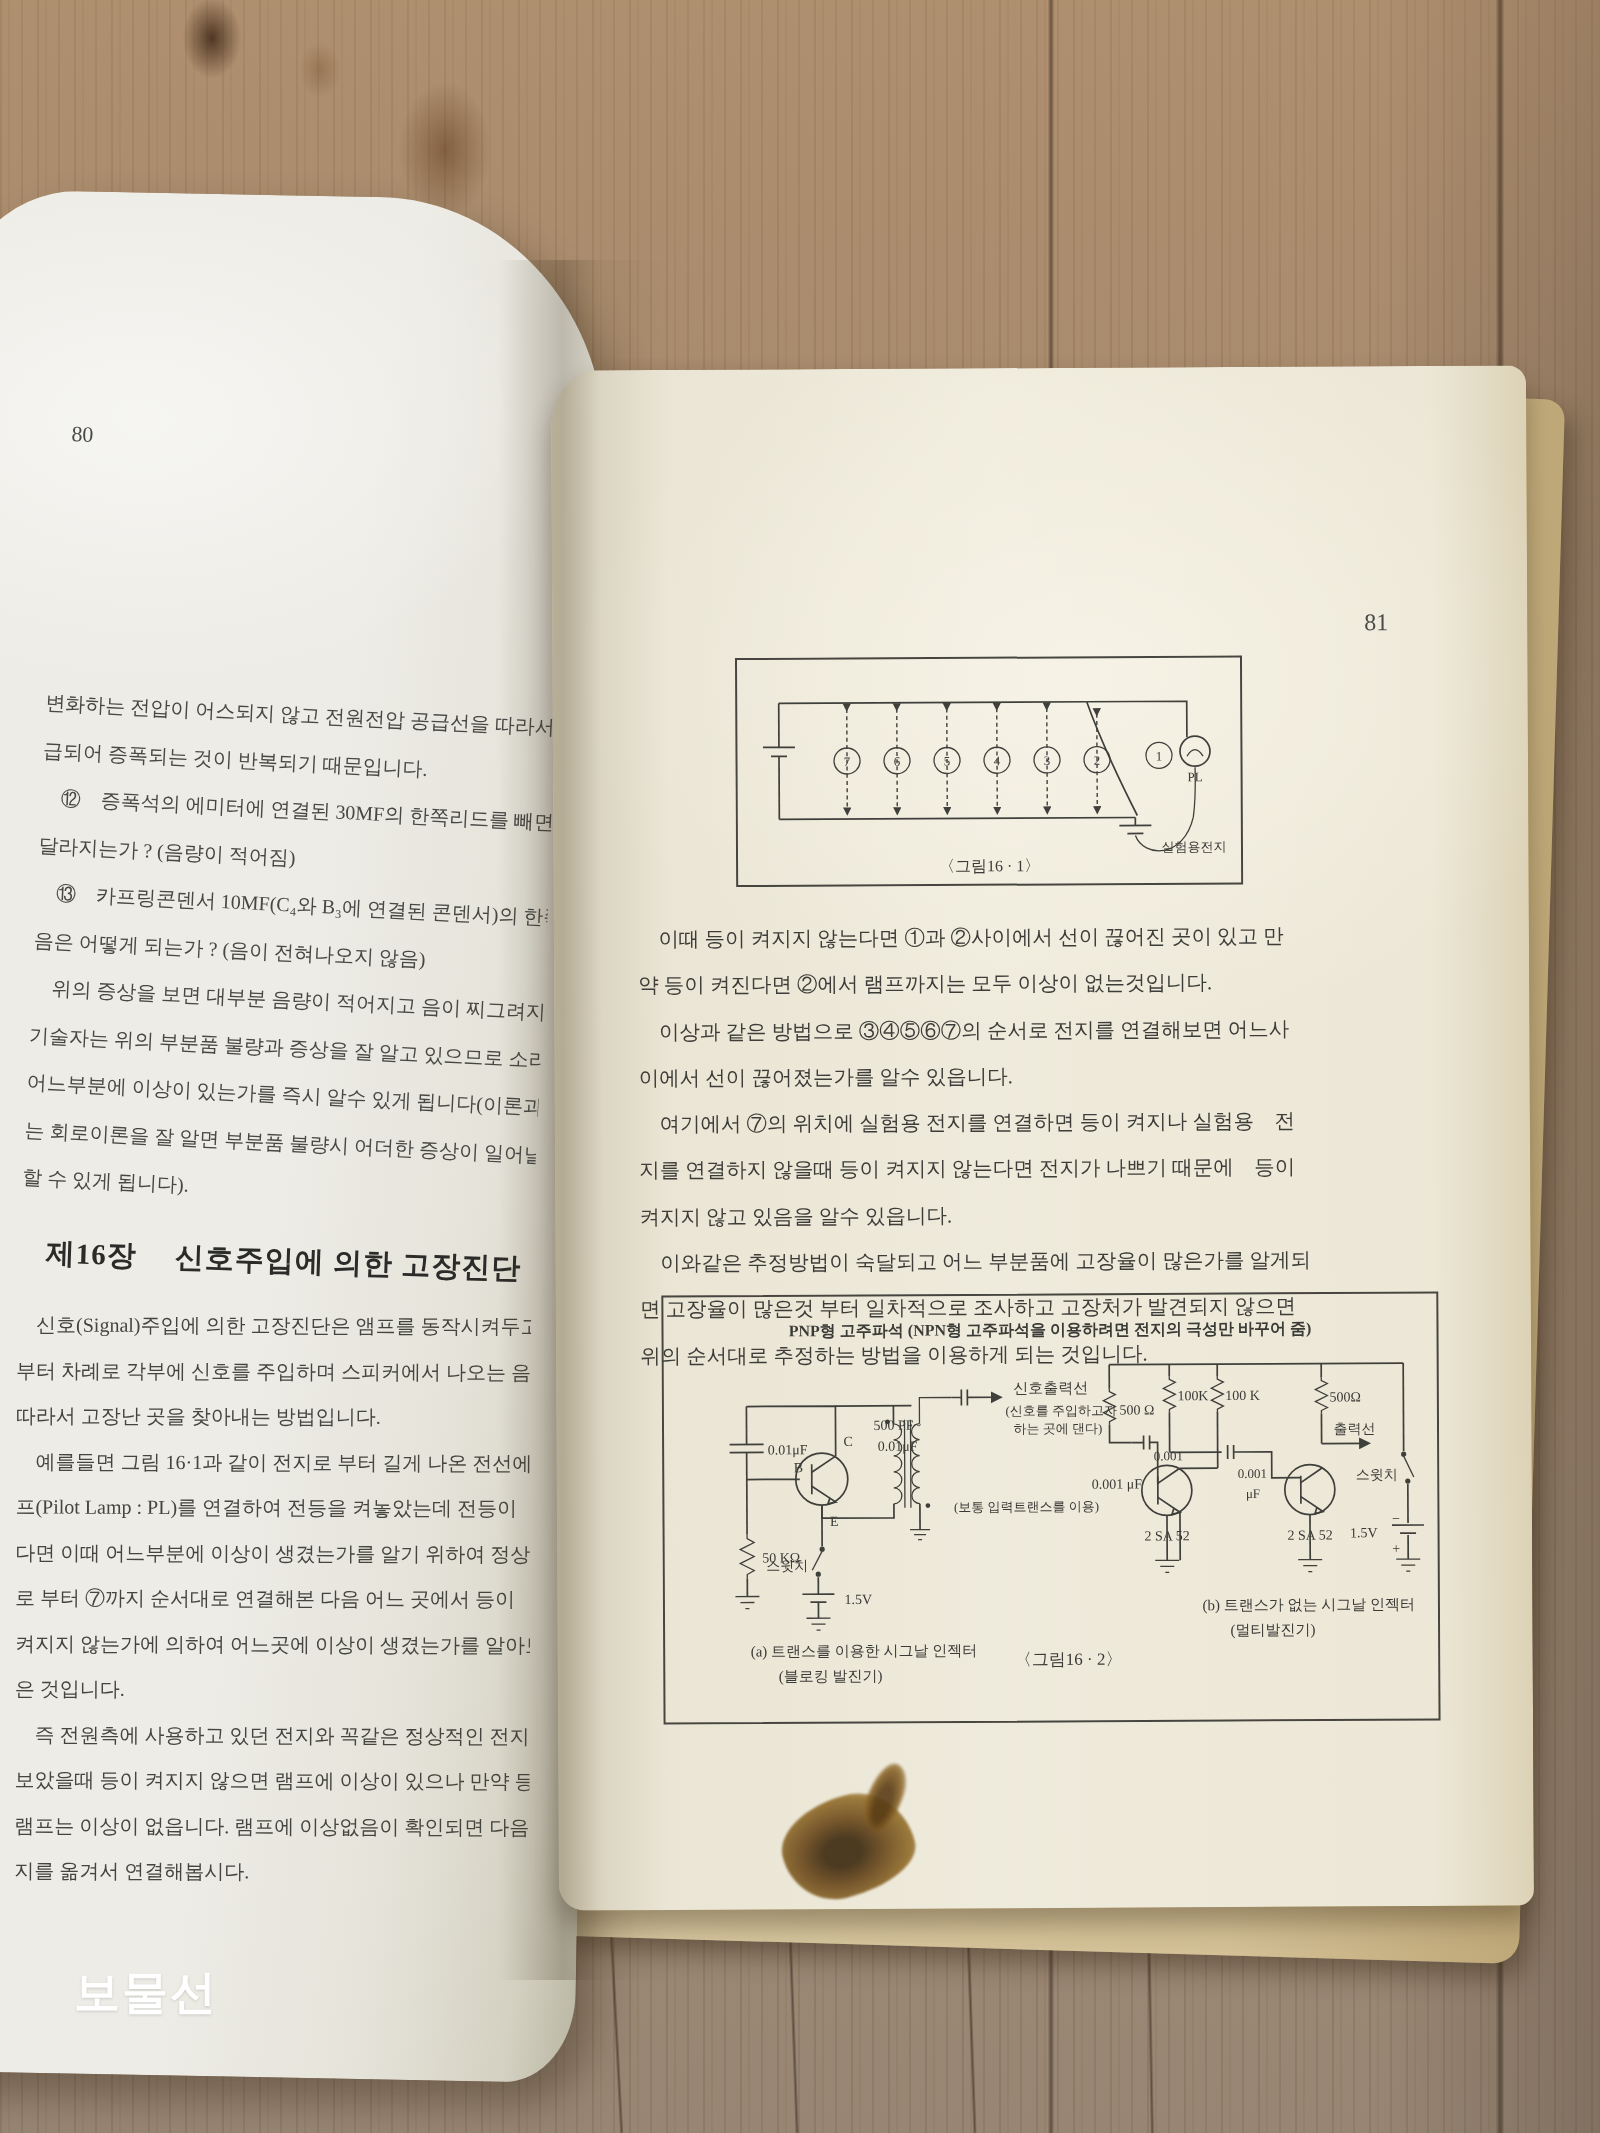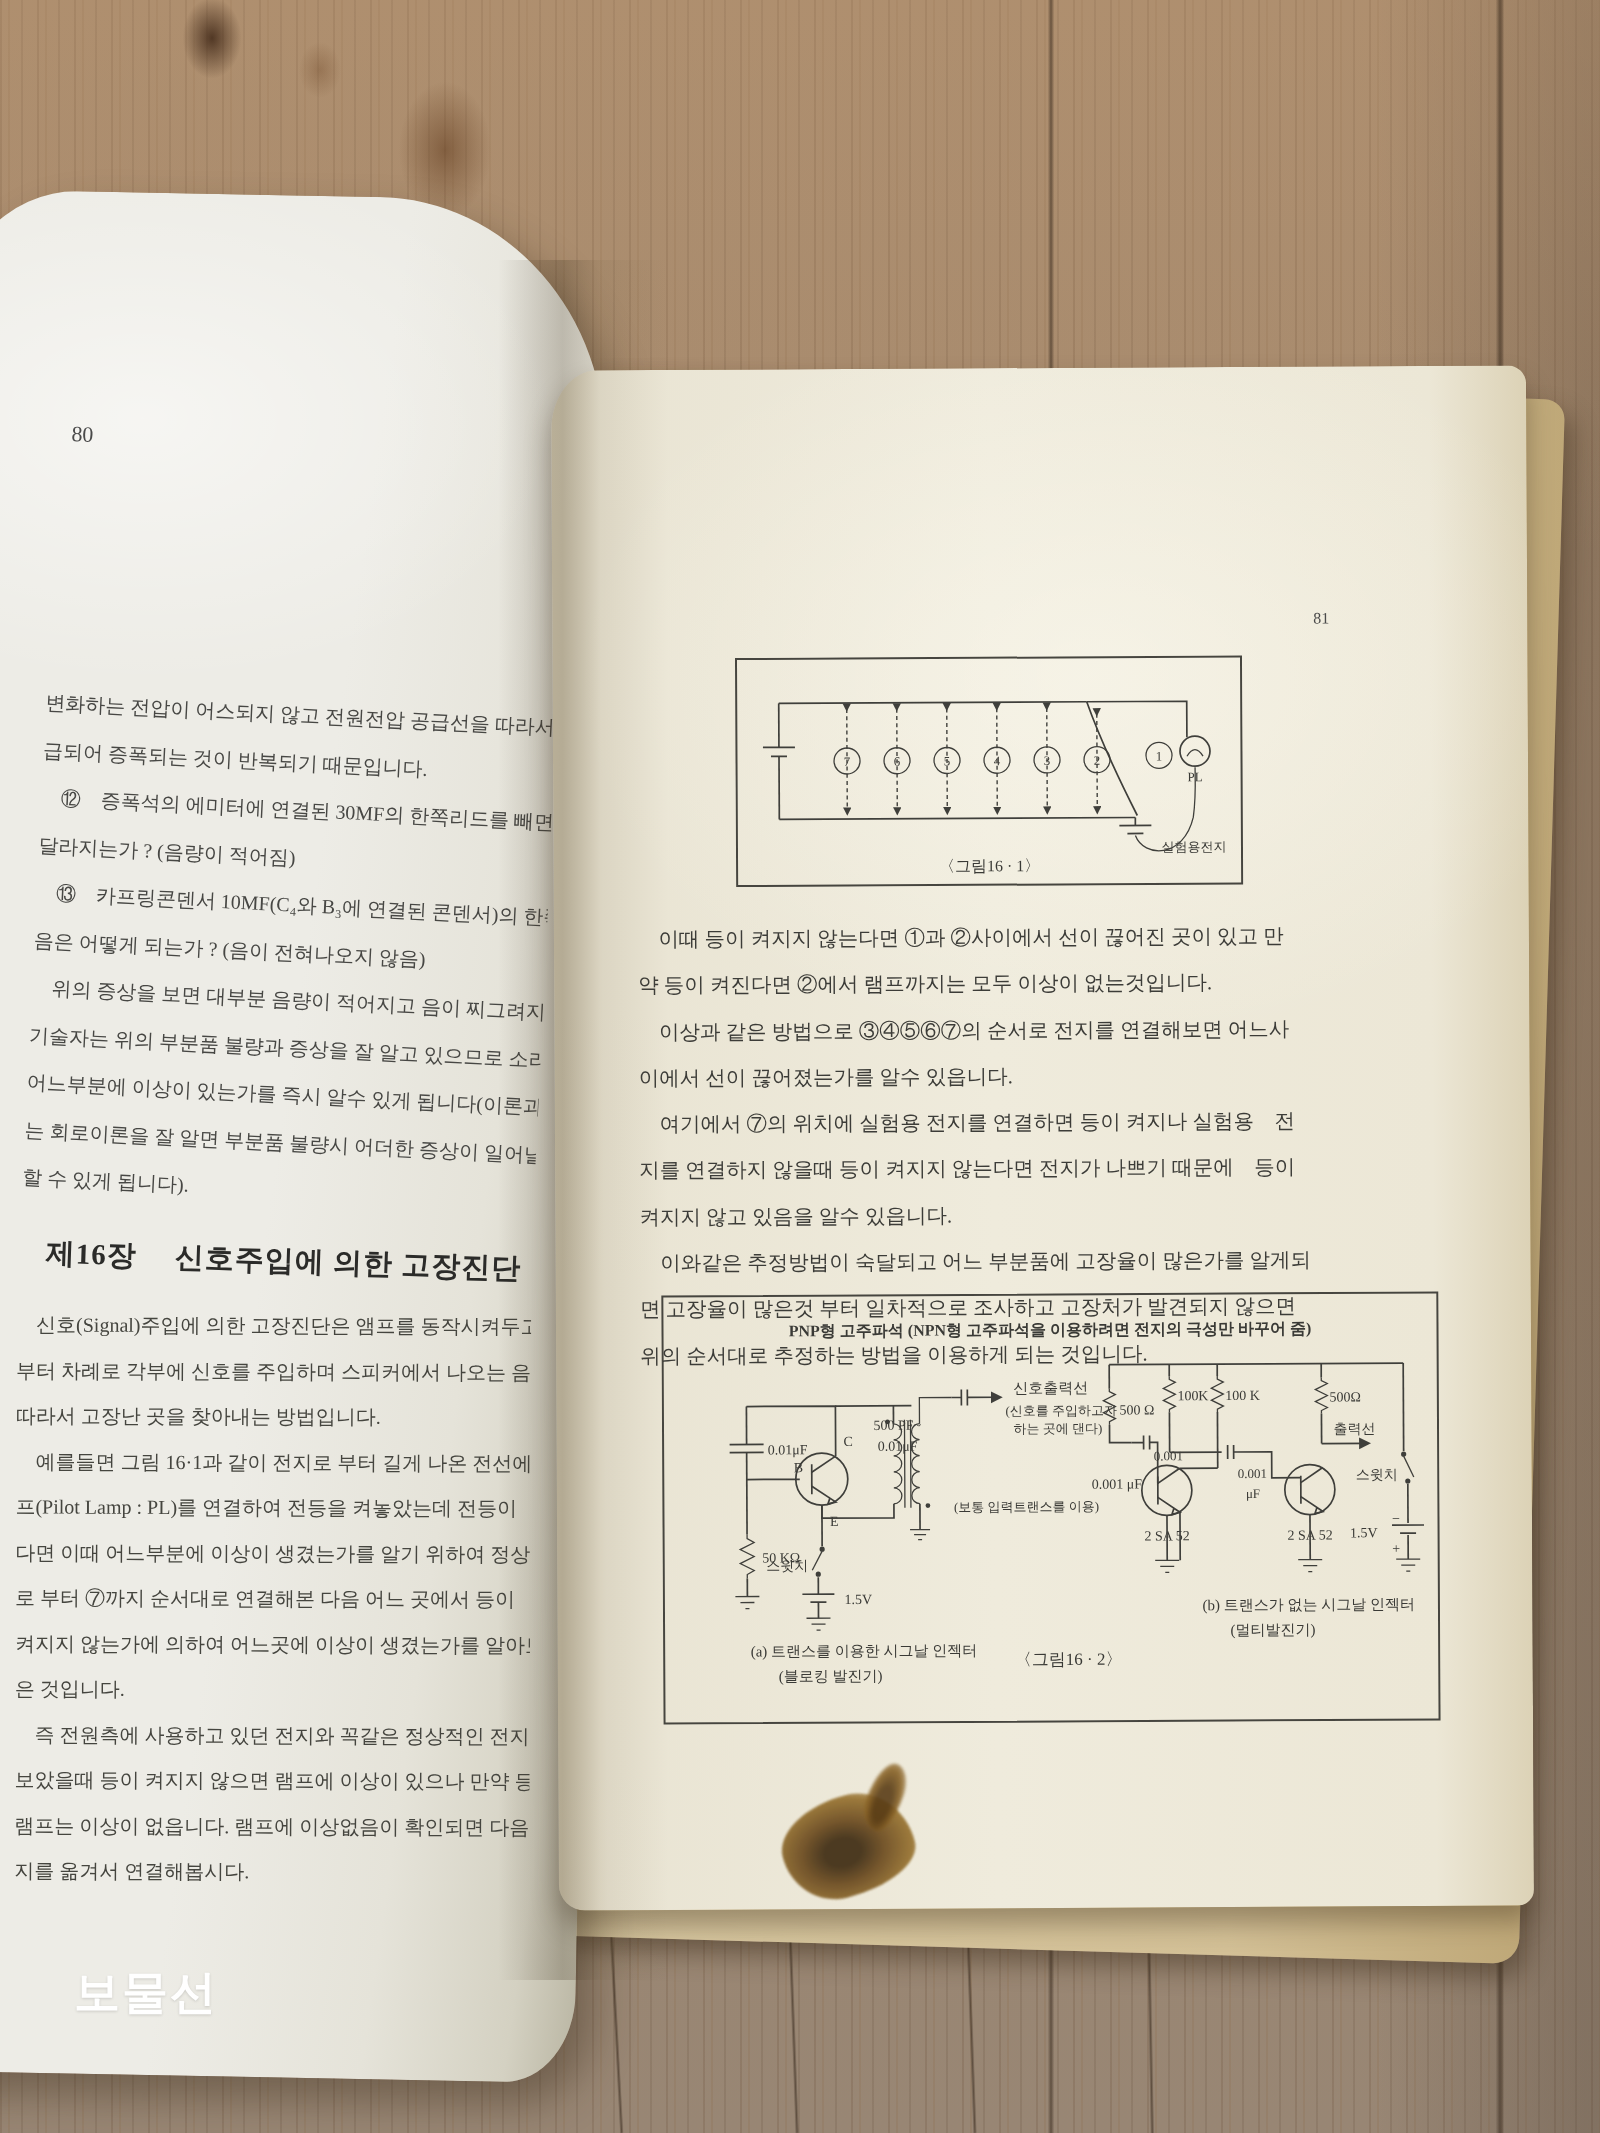--- a/index.html
+++ b/index.html
@@ -46,21 +46,21 @@
   
   .lp-num{position:absolute;left:128px;top:230px;font-size:22px;color:#4a4a4a;transform:rotate(1.5deg);}
   .lp-para1{position:absolute;left:100px;top:496px;width:512px;overflow:hidden;transform:rotate(1.7deg);}
   .lp-para1 .tline{font-size:20px;line-height:47.5px;color:#474744;white-space:nowrap;}
   .lp-heading{position:absolute;left:118px;top:1046px;width:480px;font-size:29px;font-weight:bold;color:#2b2b29;
     letter-spacing:1px;transform:rotate(0.8deg);white-space:nowrap;}
   .lp-para2{position:absolute;left:94px;top:1108px;width:515px;overflow:hidden;transform:rotate(-0.9deg);}
   .lp-para2 .tline{font-size:20px;line-height:45.5px;color:#45453f;white-space:nowrap;}
 
   
-  .rp-num{position:absolute;left:761px;top:243px;font-size:16px;color:#4a4a4a;text-align:center;}
+  .rp-num{position:absolute;left:812px;top:243px;font-size:24px;color:#4a4a4a;text-align:center;}
   .rp-body{position:absolute;left:84px;top:546px;width:872px;overflow:hidden;}
   .rp-body .tline{font-size:20.5px;line-height:46.3px;color:#3c3c38;white-space:nowrap;}
 
   .fig{position:absolute;}
   .fig svg{display:block;}
   svg text{fill:#3a3a36;font-family:"Liberation Serif","DejaVu Serif",serif;}
   svg .wire{stroke:#3f3f3b;stroke-width:1.7;fill:none;}
   svg .thin{stroke:#3f3f3b;stroke-width:1.3;fill:none;}
   svg .dash{stroke:#3f3f3b;stroke-width:1.4;fill:none;stroke-dasharray:4 3.2;}
   svg .box{stroke:#46453f;stroke-width:2;fill:none;}

